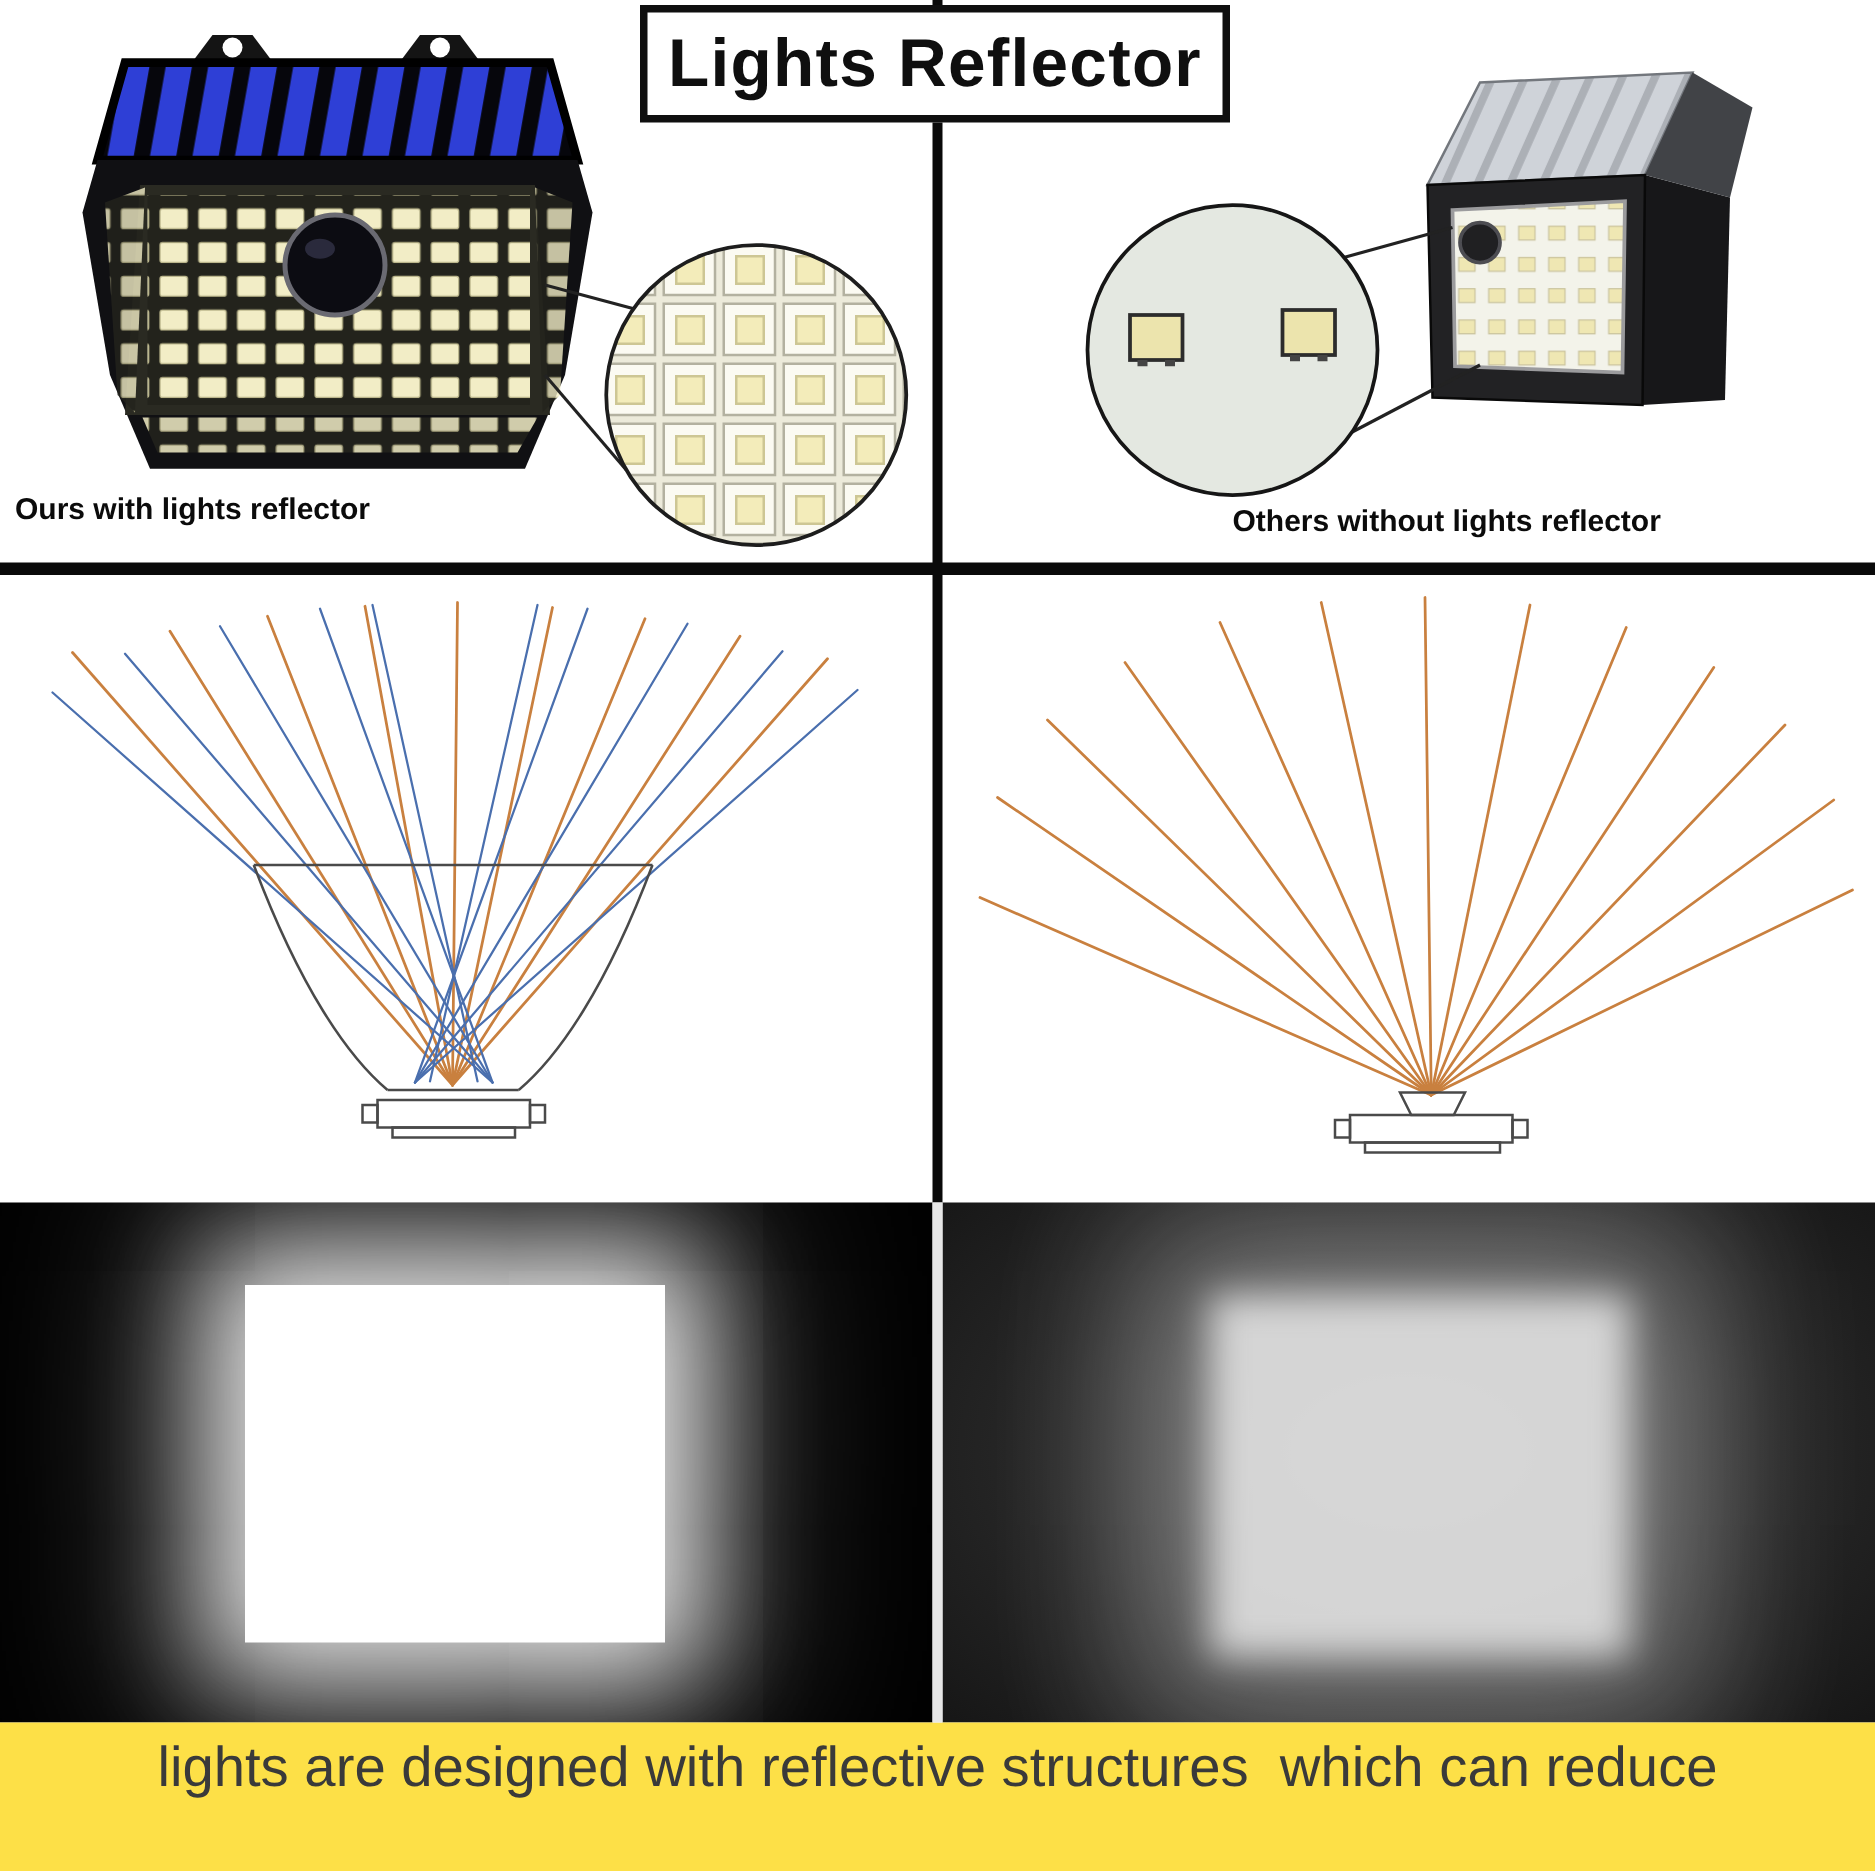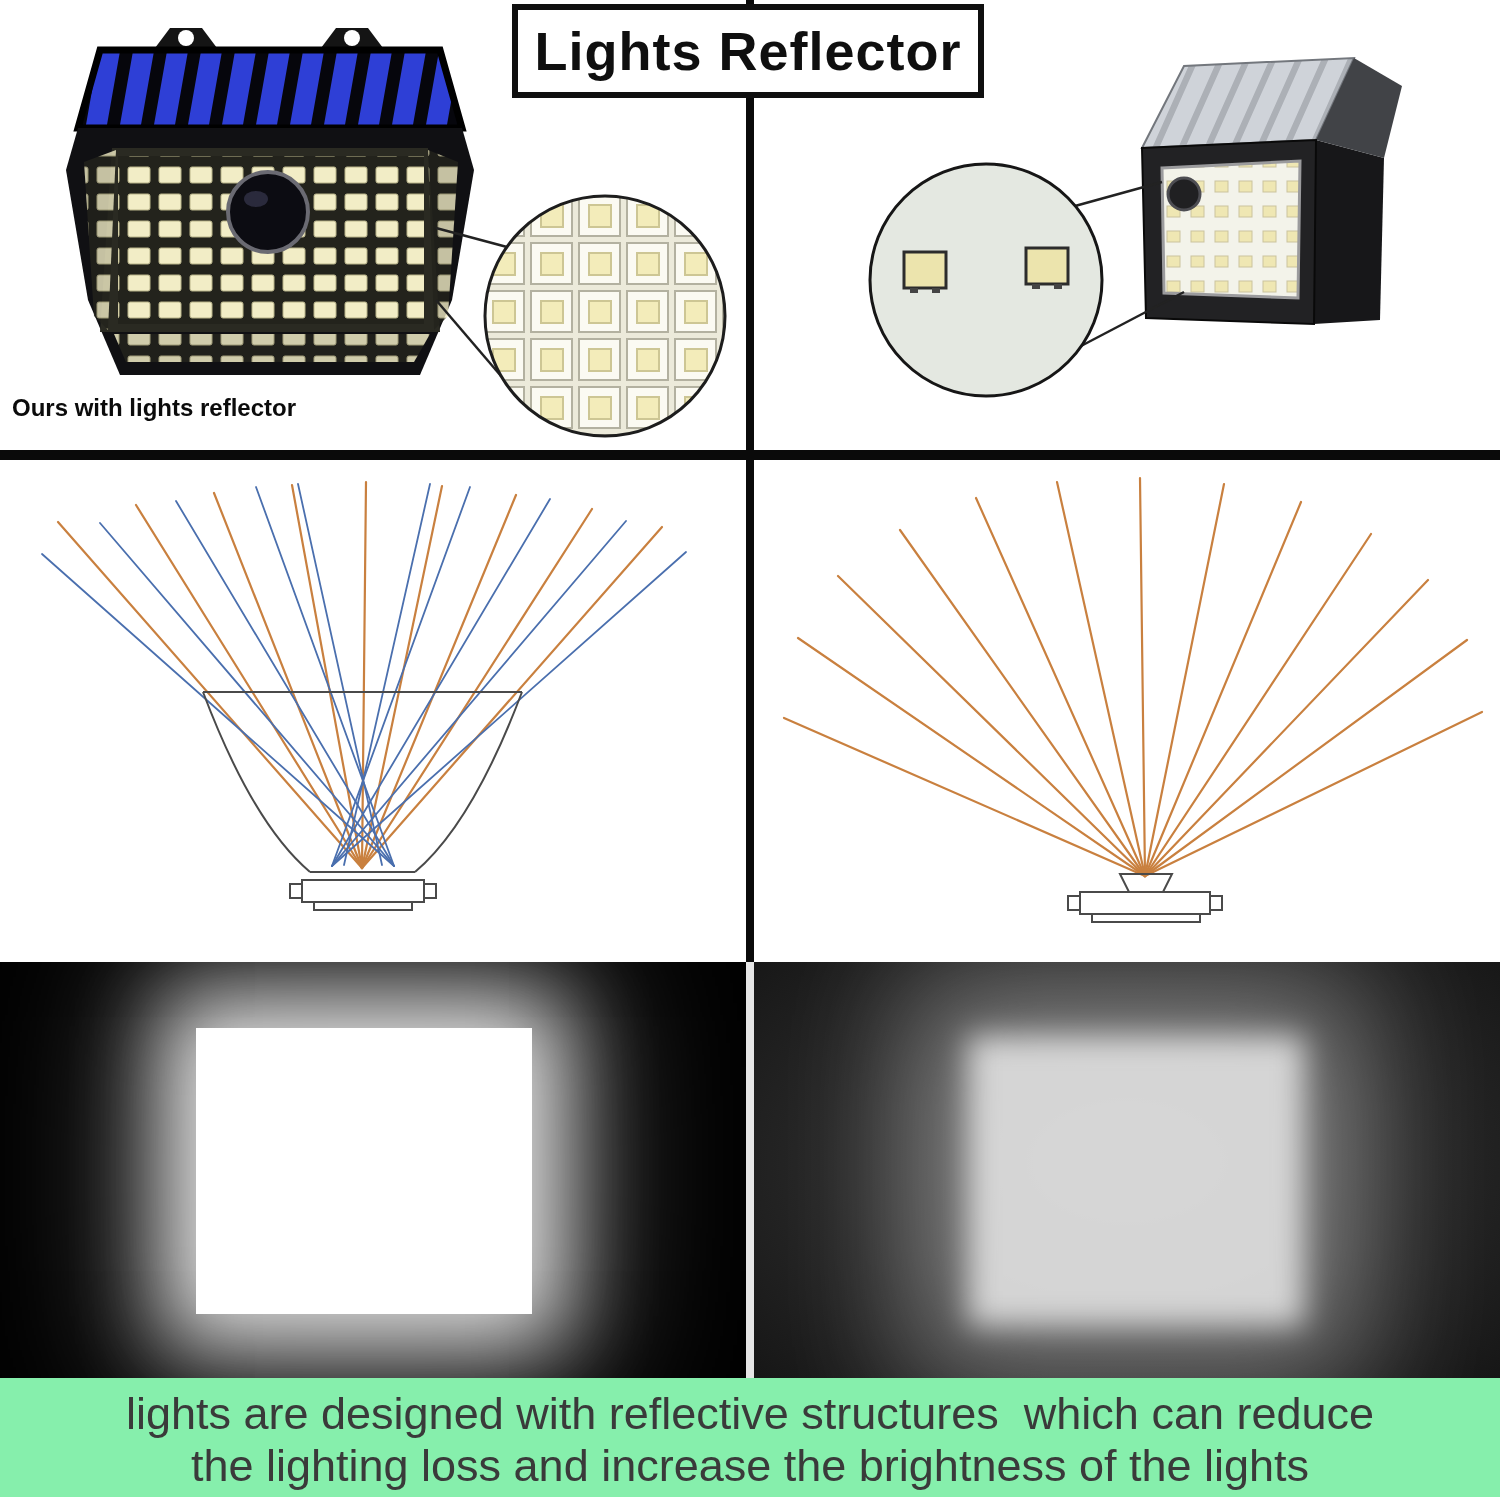--- a/index.html
+++ b/index.html
@@ -53,21 +53,21 @@
   }
   .light-square-others {
     position:absolute; left:214px; top:74px; width:336px; height:290px;
     background:#e3e3e3; opacity:0.92; filter:blur(15px);
     box-shadow:0 0 110px 60px rgba(255,255,255,0.40);
   }
 
   
   .footer {
     position:absolute; left:0; top:1378px; width:1500px; height:119px;
-    background:#86efac; text-align:center; z-index:1;
+    background:#fde047; text-align:center; z-index:1;
   }
   .footer-line {
     font-size:45px; color:#3a3a3a; line-height:1.16; white-space:pre-wrap;
   }
   .footer-line.first { margin-top:10px; }
 </style>
 </head>
 <body>
 
 <div class="page">
@@ -166,20 +166,21 @@
       </g>
       <g>
         <rect x="272" y="248" width="42" height="36" fill="#ece4ad" stroke="#2c2c2c" stroke-width="3"></rect>
         <rect x="278" y="284" width="8" height="5" fill="#444"></rect>
         <rect x="300" y="284" width="8" height="5" fill="#444"></rect>
       </g>
     </g>
   </svg>
 
   <div class="caption ours">Ours with lights reflector</div>
+  <div class="caption others">Others without lights reflector</div>
 
   <svg class="mid left" viewBox="0 0 746 502">
     <g>
 
       <line class="ray ray-orange" x1="362" y1="408" x2="58" y2="62"></line>
       <line class="ray ray-orange" x1="362" y1="408" x2="136" y2="45"></line>
       <line class="ray ray-orange" x1="362" y1="408" x2="214" y2="33"></line>
       <line class="ray ray-orange" x1="362" y1="408" x2="292" y2="25"></line>
       <line class="ray ray-orange" x1="362" y1="408" x2="366" y2="22"></line>
       <line class="ray ray-orange" x1="362" y1="408" x2="442" y2="26"></line>
@@ -239,16 +240,15 @@
 
   <div class="photo ours">
     <div class="light-square-ours"></div>
   </div>
   <div class="photo others">
     <div class="light-square-others"></div>
   </div>
 
   <div class="footer">
     <div class="footer-line first">lights are designed with reflective structures  which can reduce</div>
-    <div class="footer-line">the lighting loss and increase the brightness of the lights</div>
   </div>
 
 </div>
 
 </body></html>

